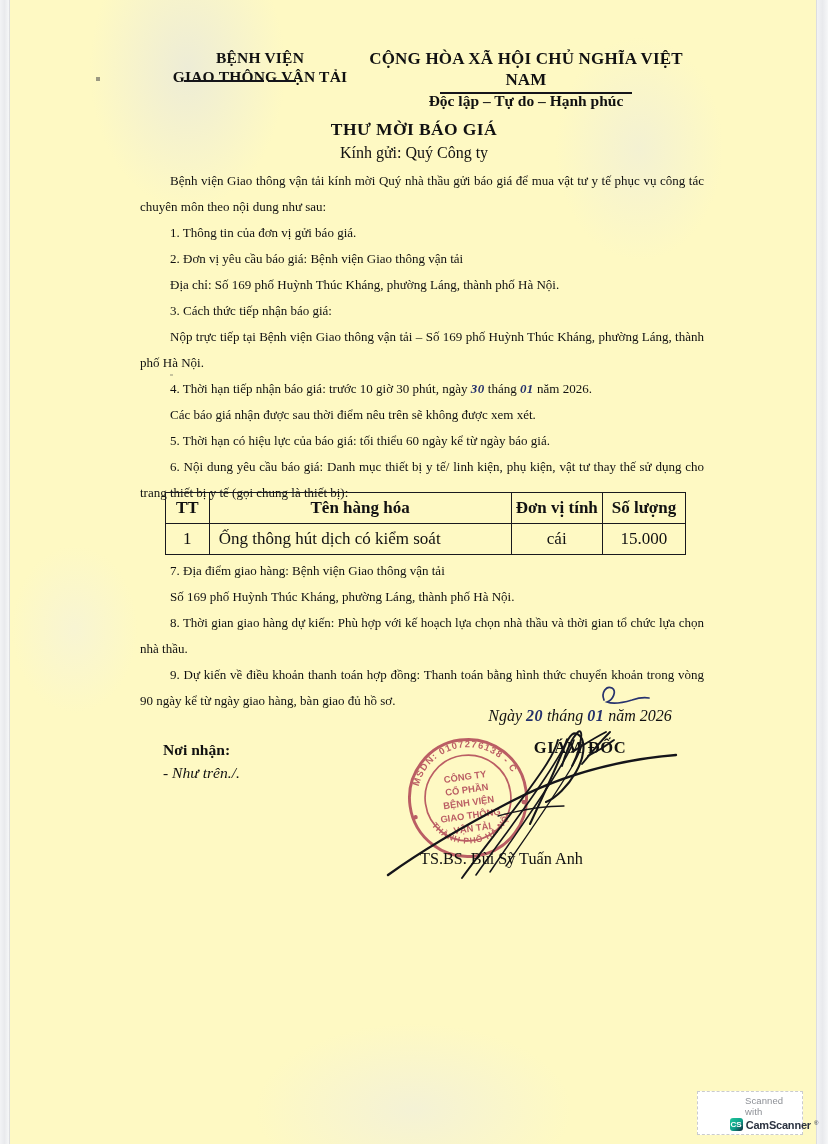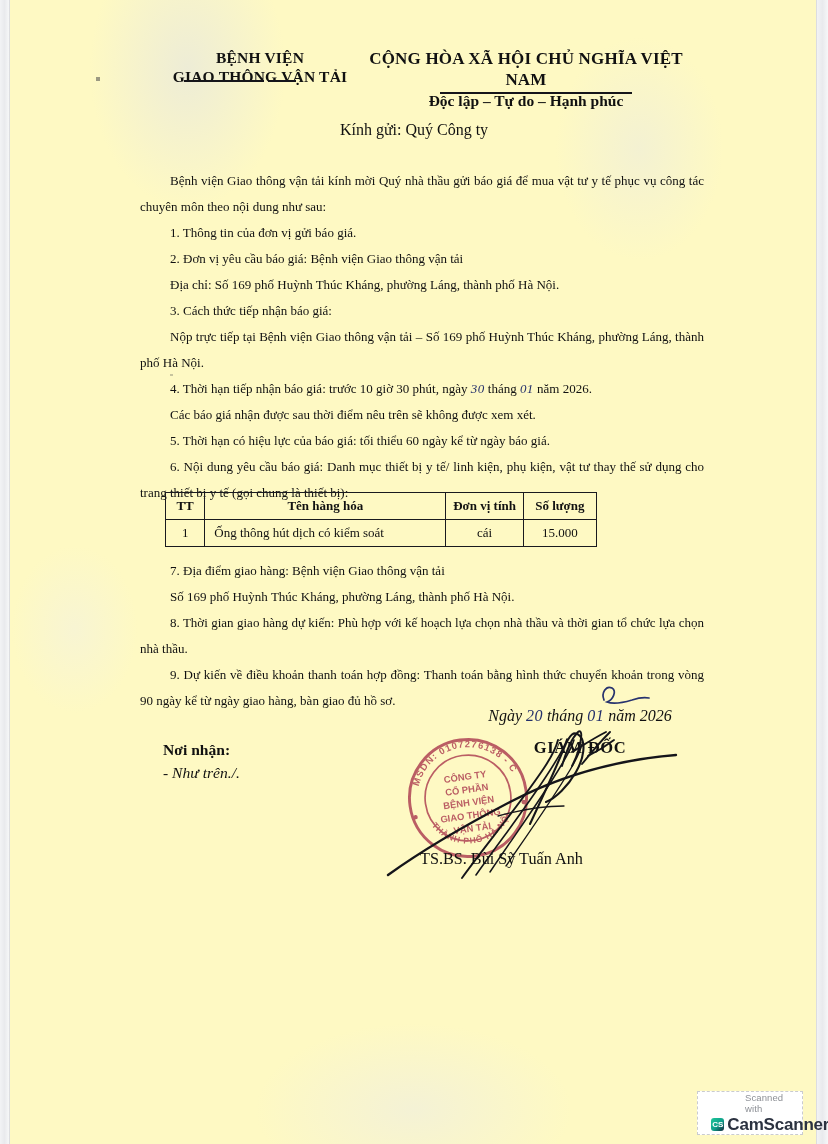--- a/index.html
+++ b/index.html
@@ -122,32 +122,32 @@
     text-align: justify;
     text-justify: inter-word;
   }
   .tx.ind { text-indent: 30px; }
   .tx.noj { text-align: left; }
 
   .hw {
     font-family: "Liberation Serif", serif;
     font-style: italic;
     color: #24306b;
-    font-weight: 400;
+    font-weight: 700;
     letter-spacing: .4px;
   }
 
   
   #goods-table {
     position: absolute;
     left: 165px;
     top: 492px;
-    width: 432px;
+    width: 521px;
     border-collapse: collapse;
-    font-size: 13px;
+    font-size: 17px;
   }
   #goods-table th, #goods-table td {
     border: 1.3px solid #1a1a1f;
     padding: 5px 4px;
   }
   #goods-table th { font-weight: bold; text-align: center; }
   #goods-table td { text-align: center; }
   #goods-table td.name { text-align: left; padding-left: 9px; }
   .col-tt   { width: 36px; }
   .col-name { width: 320px; }
@@ -245,21 +245,21 @@
     width: 13px; height: 13px;
     border-radius: 3px;
     background: linear-gradient(135deg, #1fc79a 0%, #0f9f8a 55%, #14243a 100%);
     display: flex; align-items: center; justify-content: center;
     color: #ffffff;
     font-family: "Liberation Sans", sans-serif;
     font-size: 8px; font-weight: bold; margin-left: 48px;
   }
   #camscanner .cs-word {
     font-family: "Liberation Sans", sans-serif;
-    font-size: 17px;
+    font-size: 11px;
     font-weight: bold;
     color: #2b3240;
     letter-spacing: -.2px;
   }
   #camscanner .cs-tm {
     font-family: "Liberation Sans", sans-serif;
     font-size: 6px;
     color: #2b3240;
     align-self: flex-start;
     margin-top: 2px;
@@ -288,20 +288,21 @@
     <div class="rule hdr-left-rule"></div>
     <div class="rule hdr-left-rule2"></div>
 
     <div class="hdr hdr-right">
       <div>CỘNG HÒA XÃ HỘI CHỦ NGHĨA VIỆT NAM</div>
       <div class="sub">Độc lập – Tự do – Hạnh phúc</div>
     </div>
     <div class="rule hdr-right-rule"></div>
 
     <div class="title-block">
+      <div class="title-main">THƯ MỜI BÁO GIÁ</div>
       <div class="title-sub">Kính gửi: Quý Công ty</div>
     </div>
 
     <div class="tx ind" style="top:168px;">Bệnh viện Giao thông vận tải kính mời Quý nhà thầu gửi báo giá để mua vật tư y tế phục vụ công tác chuyên môn theo nội dung như sau:</div>
 
     <div class="tx ind noj" style="top:220px;">1. Thông tin của đơn vị gửi báo giá.</div>
     <div class="tx ind noj" style="top:246px;">2. Đơn vị yêu cầu báo giá: Bệnh viện Giao thông vận tải</div>
     <div class="tx noj" style="top:272px; text-indent:30px;">Địa chỉ: Số 169 phố Huỳnh Thúc Kháng, phường Láng, thành phố Hà Nội.</div>
     <div class="tx ind noj" style="top:298px;">3. Cách thức tiếp nhận báo giá:</div>
     <div class="tx ind" style="top:324px;">Nộp trực tiếp tại Bệnh viện Giao thông vận tải – Số 169 phố Huỳnh Thúc Kháng, phường Láng, thành phố Hà Nội.</div>

